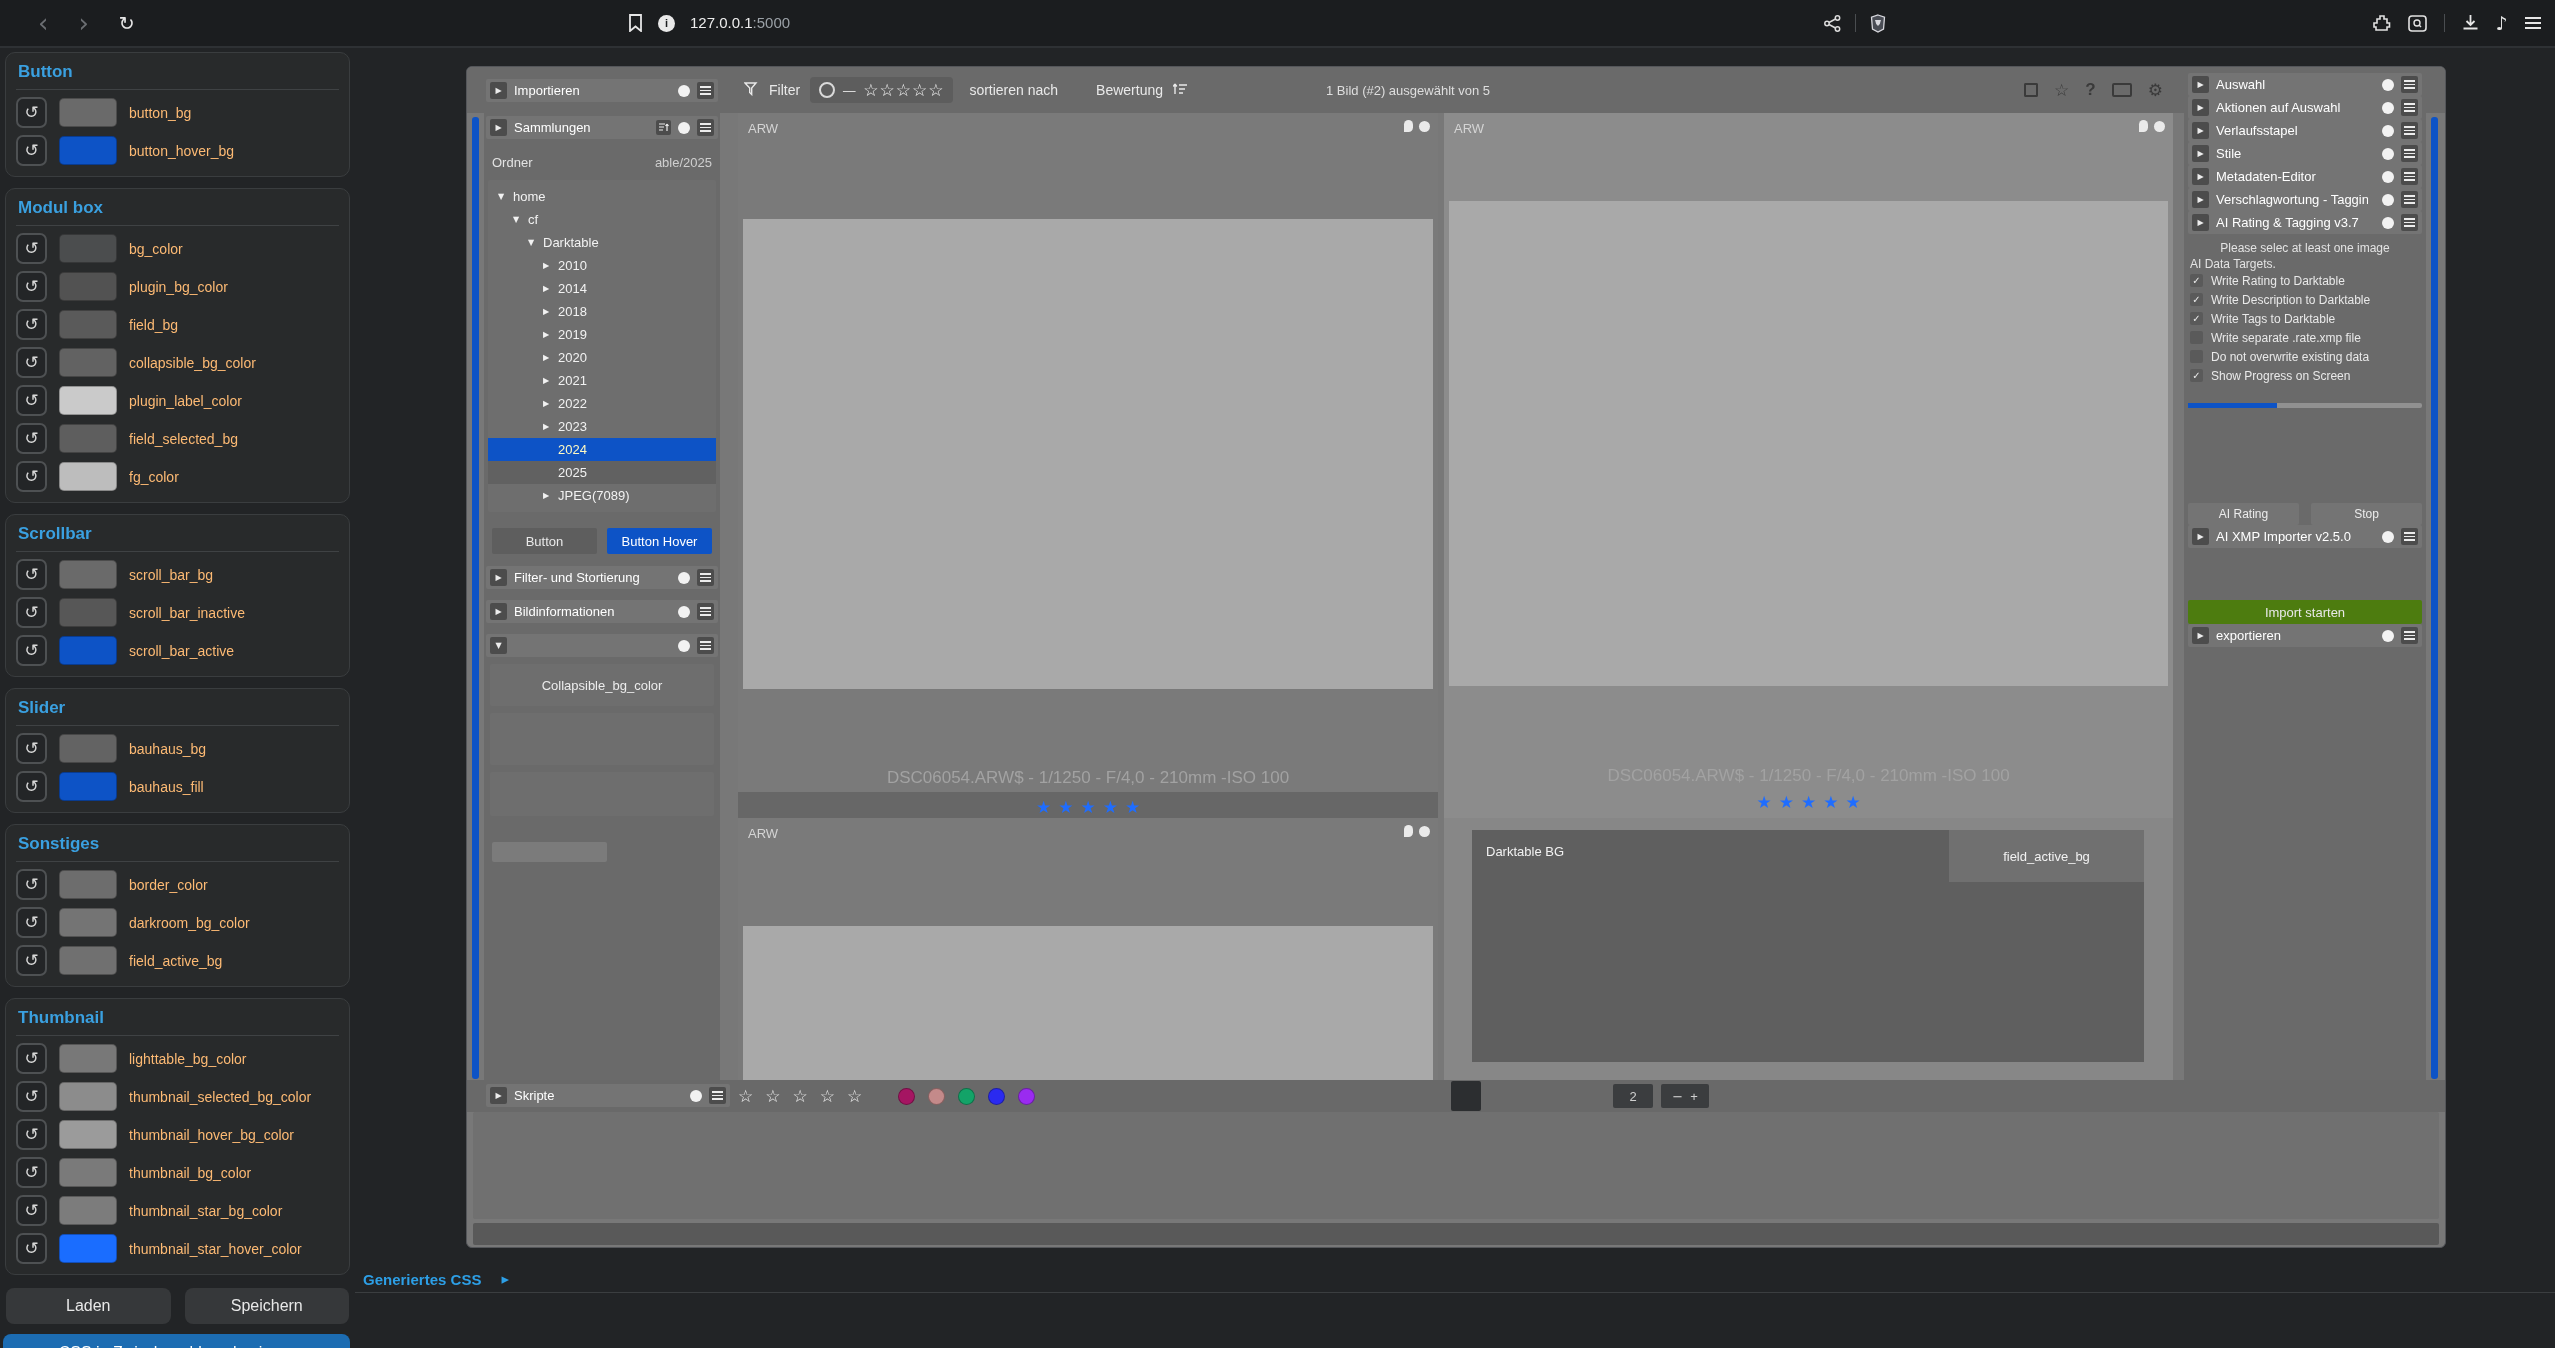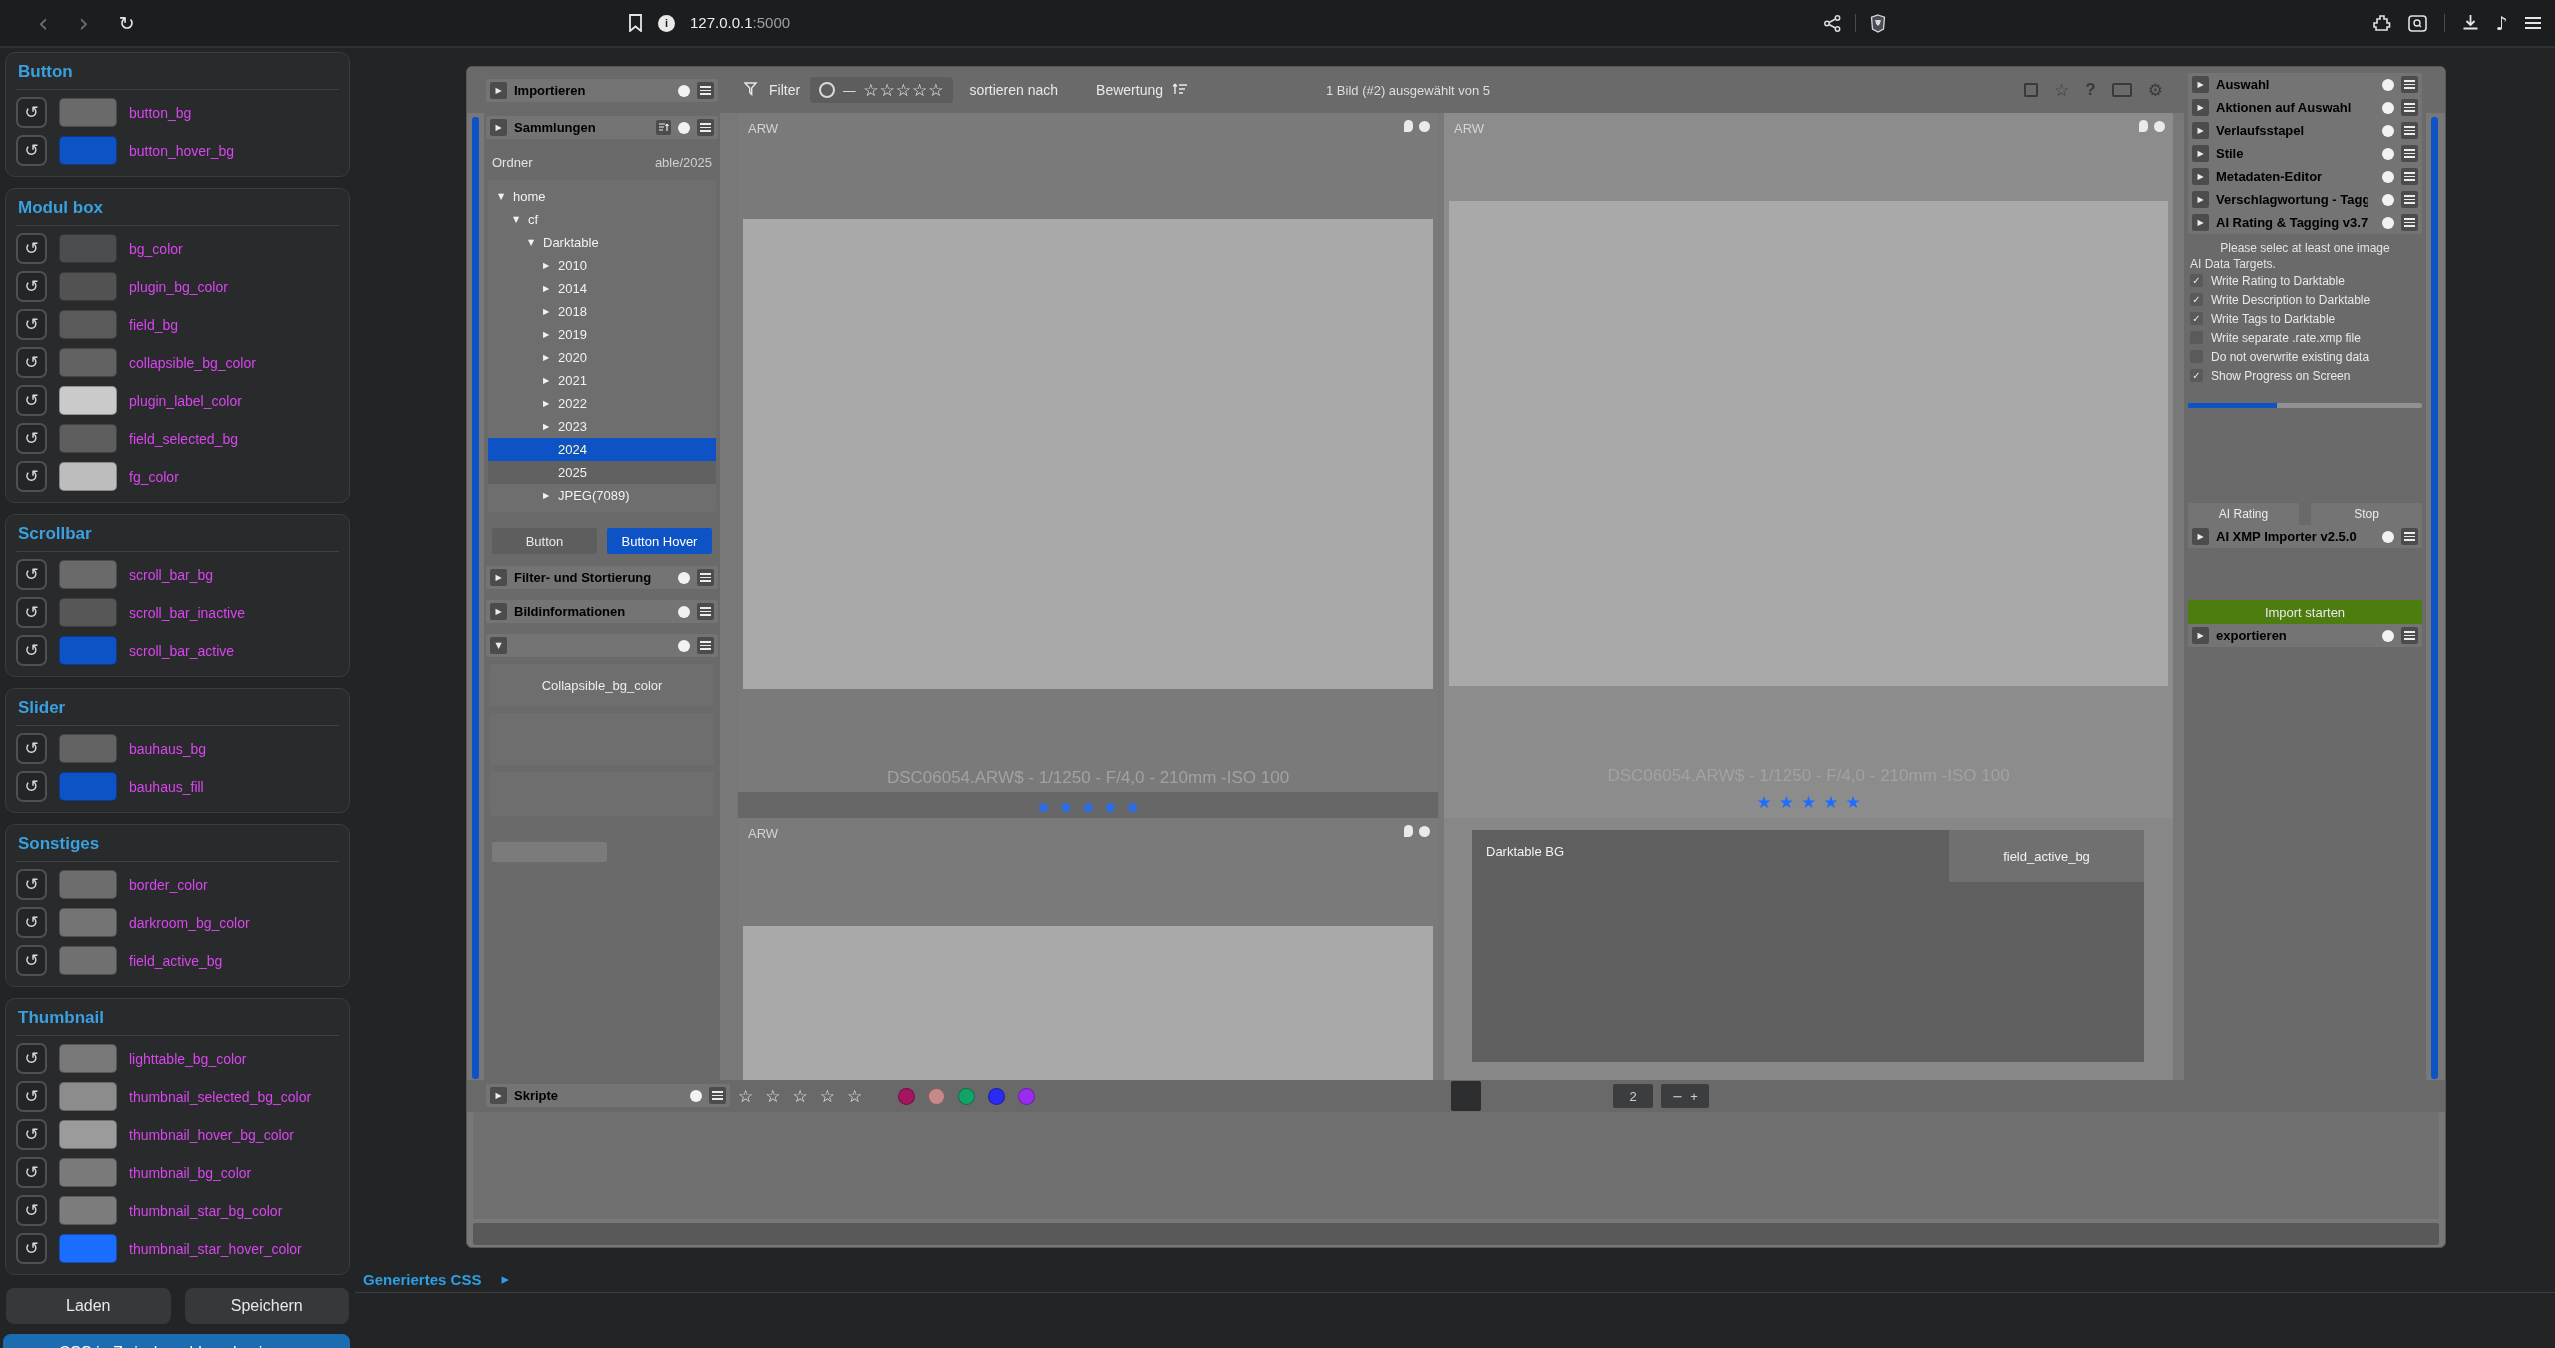--- a/index.html
+++ b/index.html
@@ -27,21 +27,21 @@
   .menu-ic i{display:block;width:16px;height:2px;background:#e6e6e6;}
   .bicon svg{display:block;}
 
   
   .sidebar{position:absolute;left:0;top:46px;width:355px;}
   .card{margin:6px 5px 11px 5px;background:#282a2b;border:1px solid #3a3d3f;border-radius:10px;padding:5px 10px 10px 10px;}
   .card h2{margin:2px 0 0 0;padding:2px 0 7px 2px;font-size:17px;color:var(--heading);border-bottom:1px solid #3f4244;}
   .srow{display:flex;align-items:center;gap:12px;margin-top:7px;}
   .reset{width:31px;height:31px;flex:none;background:#232527;border:2px solid #4e5153;border-radius:7px;color:#d6d6d6;font-size:17px;line-height:1;display:flex;align-items:center;justify-content:center;padding:0;}
   .swatch{width:56px;height:27px;flex:none;border-radius:5px;border:1px solid rgba(0,0,0,.28);}
-  .slab{color:#d946ef;font-size:14px;}
+  .slab{color:#fdba74;font-size:14px;}
   .btnrow{display:flex;gap:14px;margin:13px 6px 0 6px;}
   .gbtn{flex:1;height:36px;background:#36383a;border:none;border-radius:8px;color:#e8e8e8;font-size:16px;font-family:inherit;}
   .cssbtn{display:block;width:347px;height:38px;margin:10px 5px 0 3px;background:#1c6cb2;border:none;border-radius:8px;color:#fff;font-size:16px;font-family:inherit;}
   .gencss{position:absolute;left:363px;top:1270px;color:var(--link);font-weight:bold;font-size:15px;display:flex;gap:20px;align-items:center;}
   .hdiv{position:absolute;left:355px;top:1292px;right:0;height:1px;background:#3b3e40;}
 
   
   .mock{position:absolute;left:466px;top:66px;width:1980px;height:1182px;background:#787878;border:1px solid #54565a;border-radius:6px;overflow:hidden;box-sizing:border-box;}
   .fstrip{position:absolute;left:0;top:0;width:100%;height:46px;background:#6a6a6a;}
   .fleft{position:absolute;left:277px;top:0;height:46px;display:flex;align-items:center;gap:10px;color:#e9e9e9;font-size:14px;}
@@ -60,21 +60,21 @@
   .rect-ic{width:16px;height:10px;border:2px solid #3a3a3a;border-radius:2px;}
 
   .sb{position:absolute;width:7px;height:962px;top:50px;background:var(--accent);border-radius:3px;}
   .sbl{left:5px;} .sbr{left:1964px;}
 
   .lcol{position:absolute;left:17px;top:6px;width:236px;height:1007px;background:#6a6a6a;}
   .rcol{position:absolute;left:1717px;top:6px;width:242px;height:1007px;background:#6a6a6a;padding:0 4px;box-sizing:border-box;}
 
   .phdr{display:flex;align-items:center;gap:7px;height:23px;background:#747474;border-radius:2px;padding:0 4px;margin:0 2px;}
   .pharrow{width:17px;height:17px;flex:none;background:#4c4c4c;border-radius:2px;color:#ececec;font-size:8px;display:flex;align-items:center;justify-content:center;}
-  .phtitle{color:#000000;font-size:13px;white-space:nowrap;overflow:hidden;font-weight:bold;}
+  .phtitle{color:#ffffff;font-size:13px;white-space:nowrap;overflow:hidden;}
   .phsp{flex:1;}
   .phcirc{width:12px;height:12px;flex:none;background:#f2f2f2;border-radius:50%;}
   .phmenu{width:17px;height:17px;flex:none;background:#4c4c4c;border-radius:2px;display:flex;flex-direction:column;gap:2px;justify-content:center;align-items:center;}
   .phmenu i{display:block;width:11px;height:1.5px;background:#ececec;}
   .sort-ic{width:15px;height:15px;flex:none;background:#4c4c4c;border-radius:2px;display:flex;align-items:center;justify-content:center;}
 
   .folderrow{display:flex;justify-content:space-between;margin:16px 8px 0 8px;color:#e3e3e3;font-size:13px;}
   .pathhint{color:#cfcfcf;}
   .tree{margin:10px 4px 0 4px;background:#6e6e6e;border-radius:2px;padding:5px 0;}
   .titem{display:flex;align-items:center;height:23px;padding-left:calc(10px + var(--d) * 15px);color:#f2f2f2;font-size:13px;}

